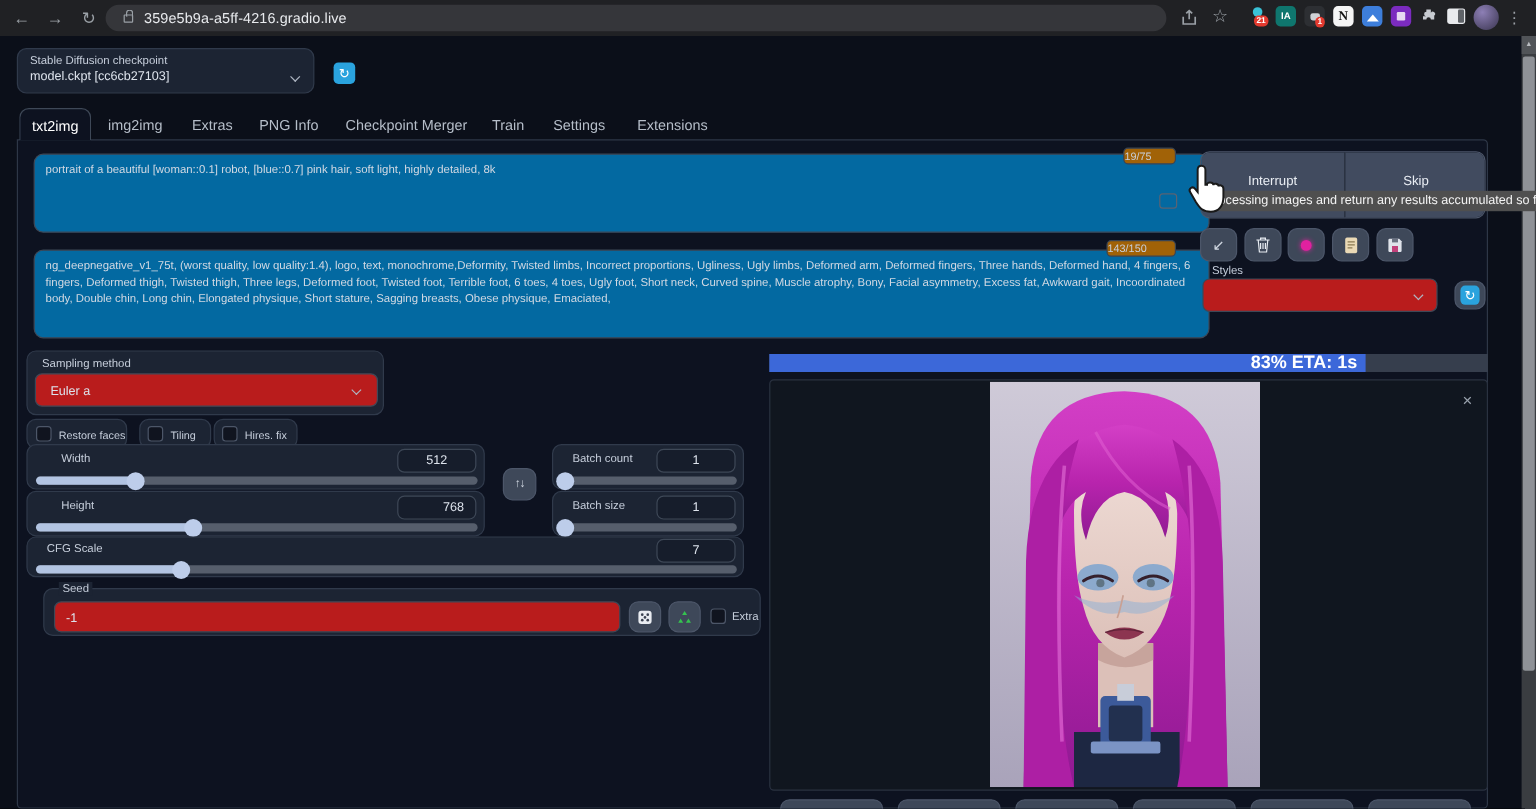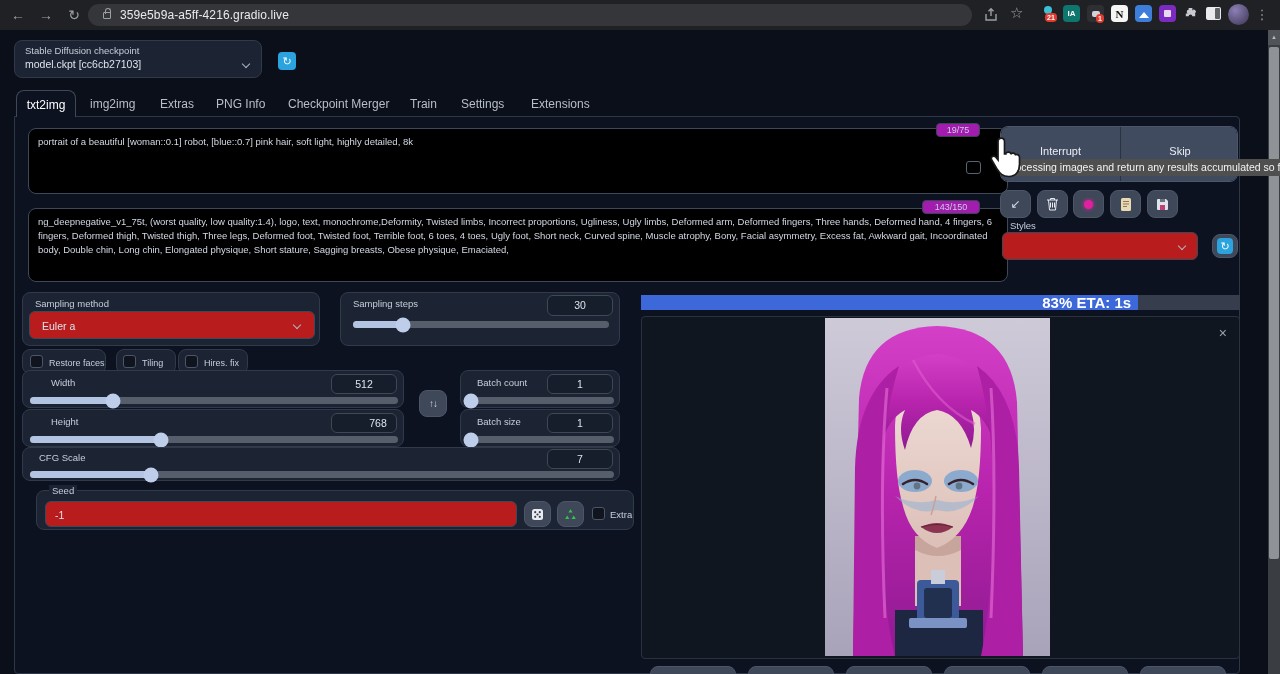--- a/index.html
+++ b/index.html
@@ -22,23 +22,23 @@
   .inp{background:#b91c1c;border:1px solid #3e4857;border-radius:6px;color:#dde3ec;}
   .numbox{text-align:center;font-size:10.5px;line-height:19px;color:#dde3ec;background:#161d2b;border:1px solid #3e4857;border-radius:6px;}
   .chev{width:6px;height:6px;border-right:1.5px solid #aeb6c2;border-bottom:1.5px solid #aeb6c2;transform:rotate(45deg);}
   .btn{background:#3e4859;border:1px solid #4c5669;border-radius:8px;display:flex;align-items:center;justify-content:center;}
   .cbx{width:13px;height:13px;background:#10141f;border:1px solid #4c5668;border-radius:3px;}
   .slider{--p:0;height:7px;}
   .sl-track{position:absolute;inset:0;background:#565e6c;border-radius:4px;}
   .sl-fill{position:absolute;left:0;top:0;bottom:0;width:calc(var(--p)*1%);background:#b2c4e2;border-radius:4px;}
   .sl-handle{position:absolute;top:50%;left:calc(var(--p)*1%);transform:translate(-50%,-50%);width:15px;height:15px;border-radius:50%;background:#bdcdea;}
   .bluebtn{background:#2aa3de;border-radius:4px;color:#fff;display:flex;align-items:center;justify-content:center;font-size:11px;}
-  textarea.prompt{position:absolute;resize:none;overflow:hidden;background:#000000;border:1px solid #3e4857;border-radius:8px;
+  textarea.prompt{position:absolute;resize:none;overflow:hidden;background:#0369a1;border:1px solid #3e4857;border-radius:8px;
                   color:#d2d9e3;font-family:"Liberation Sans",sans-serif;font-size:9.5px;line-height:14px;padding:6px 9px;}
-  .counter{background:#a21caf;border:1px solid #3a4453;border-radius:4px;color:#c7cfdb;font-size:9px;line-height:13px;text-align:center;z-index:4;}
+  .counter{background:#a16207;border:1px solid #3a4453;border-radius:4px;color:#c7cfdb;font-size:9px;line-height:13px;z-index:4;}
   .tablab{top:97px;font-size:12px;color:#b6bec9;white-space:nowrap;}
   .progress{--p:0;background:#363e4d;overflow:hidden;}
   .pfill{position:absolute;left:0;top:0;bottom:0;width:calc(var(--p)*1%);background:#3c68d9;display:flex;align-items:center;justify-content:flex-end;}
   .ptext{color:#fff;font-size:15px;font-weight:bold;padding-right:7px;white-space:nowrap;}
   .tooltip{background:#4f4f4f;color:#f3f3f3;font-size:10.5px;line-height:17px;white-space:nowrap;overflow:hidden;padding:0 0 0 8px;z-index:8;}
 </style>
 </head>
 <body>
 
 <div class="screen">
@@ -154,29 +154,20 @@
   </div>
 
   <div class="abs tile" style="left:22px;top:292px;width:298px;height:54px;">
     <div class="abs lab" style="left:12px;top:5px;">Sampling method</div>
     <div class="abs inp" style="left:6px;top:18px;width:286px;height:28px;">
       <span class="abs" style="left:12px;top:8px;font-size:10.5px;color:#dde3ec;">Euler a</span>
       <div class="abs chev" style="right:14px;top:10px;"></div>
     </div>
   </div>
 
-  <div class="abs tile" style="left:340px;top:292px;width:280px;height:54px;">
-    <div class="abs lab" style="left:12px;top:5px;">Sampling steps</div>
-    <div class="abs numbox" style="left:206px;top:2px;width:66px;height:21px;">30</div>
-    <div class="abs slider" style="left: 12px; top: 28px; width: 256px; --p: 19.5;">
-      <div class="sl-track"></div>
-        <div class="sl-fill"></div>
-        <div class="sl-handle"></div>
-    </div>
-  </div>
 
   <div class="abs tile" style="left:22px;top:349px;width:84px;height:25px;">
     <div class="abs cbx" style="left:7px;top:5px;"></div>
     <div class="abs lab" style="left:26px;top:8px;font-size:9px;">Restore faces</div>
   </div>
   <div class="abs tile" style="left:116px;top:349px;width:60px;height:25px;">
     <div class="abs cbx" style="left:6px;top:5px;"></div>
     <div class="abs lab" style="left:25px;top:8px;font-size:9px;">Tiling</div>
   </div>
   <div class="abs tile" style="left:178px;top:349px;width:70px;height:25px;">

